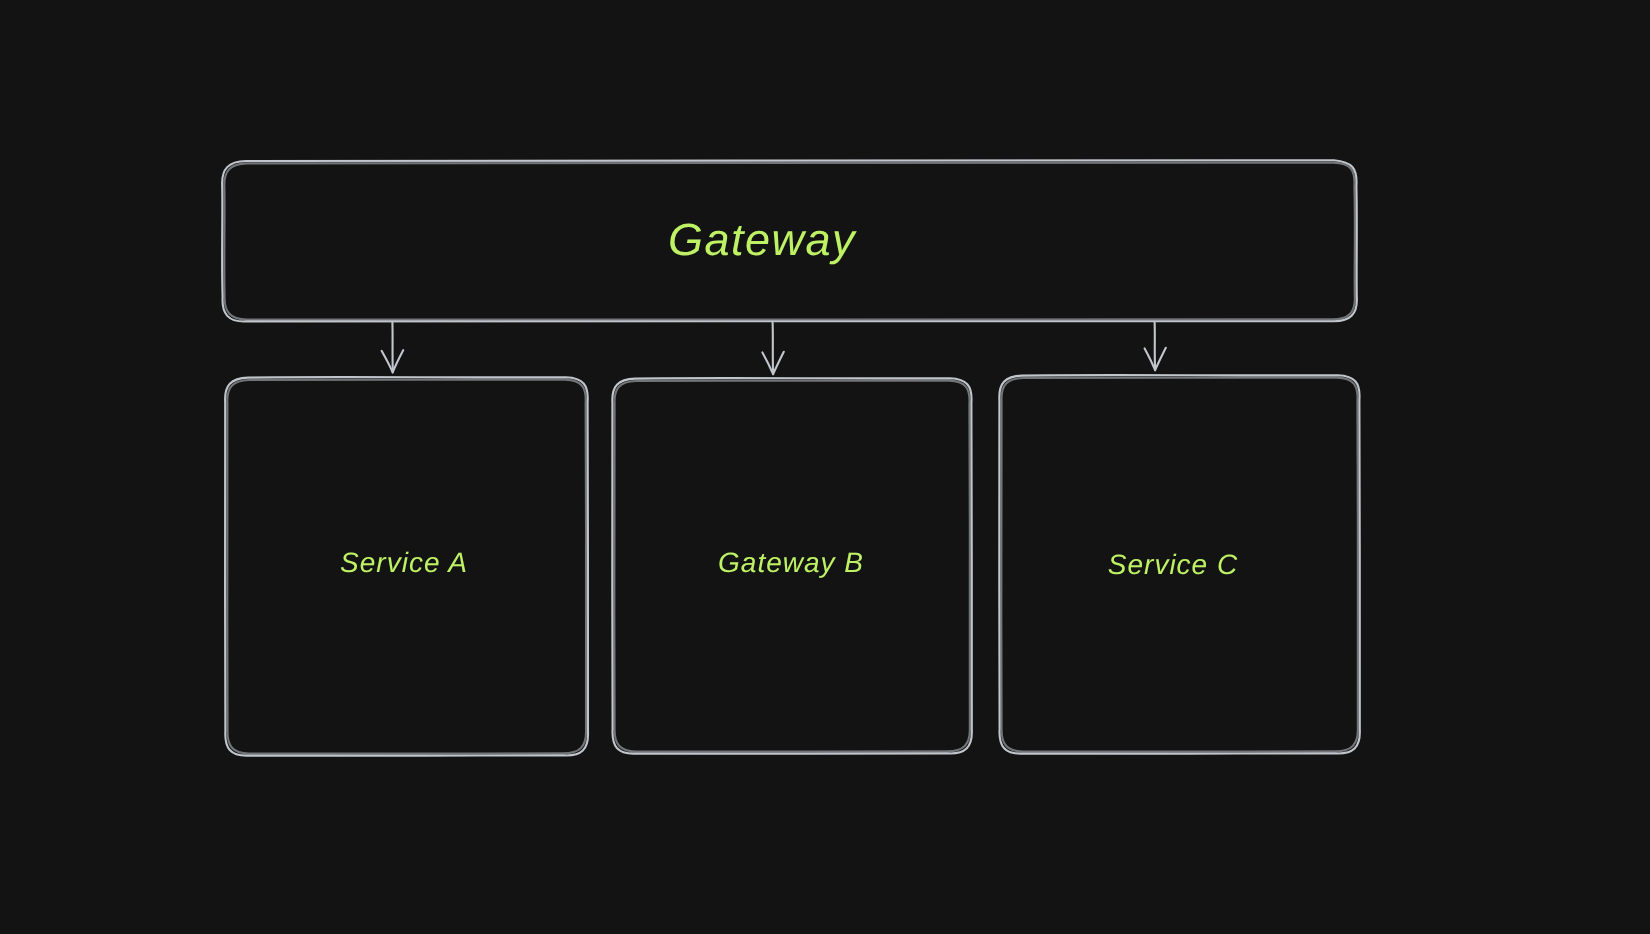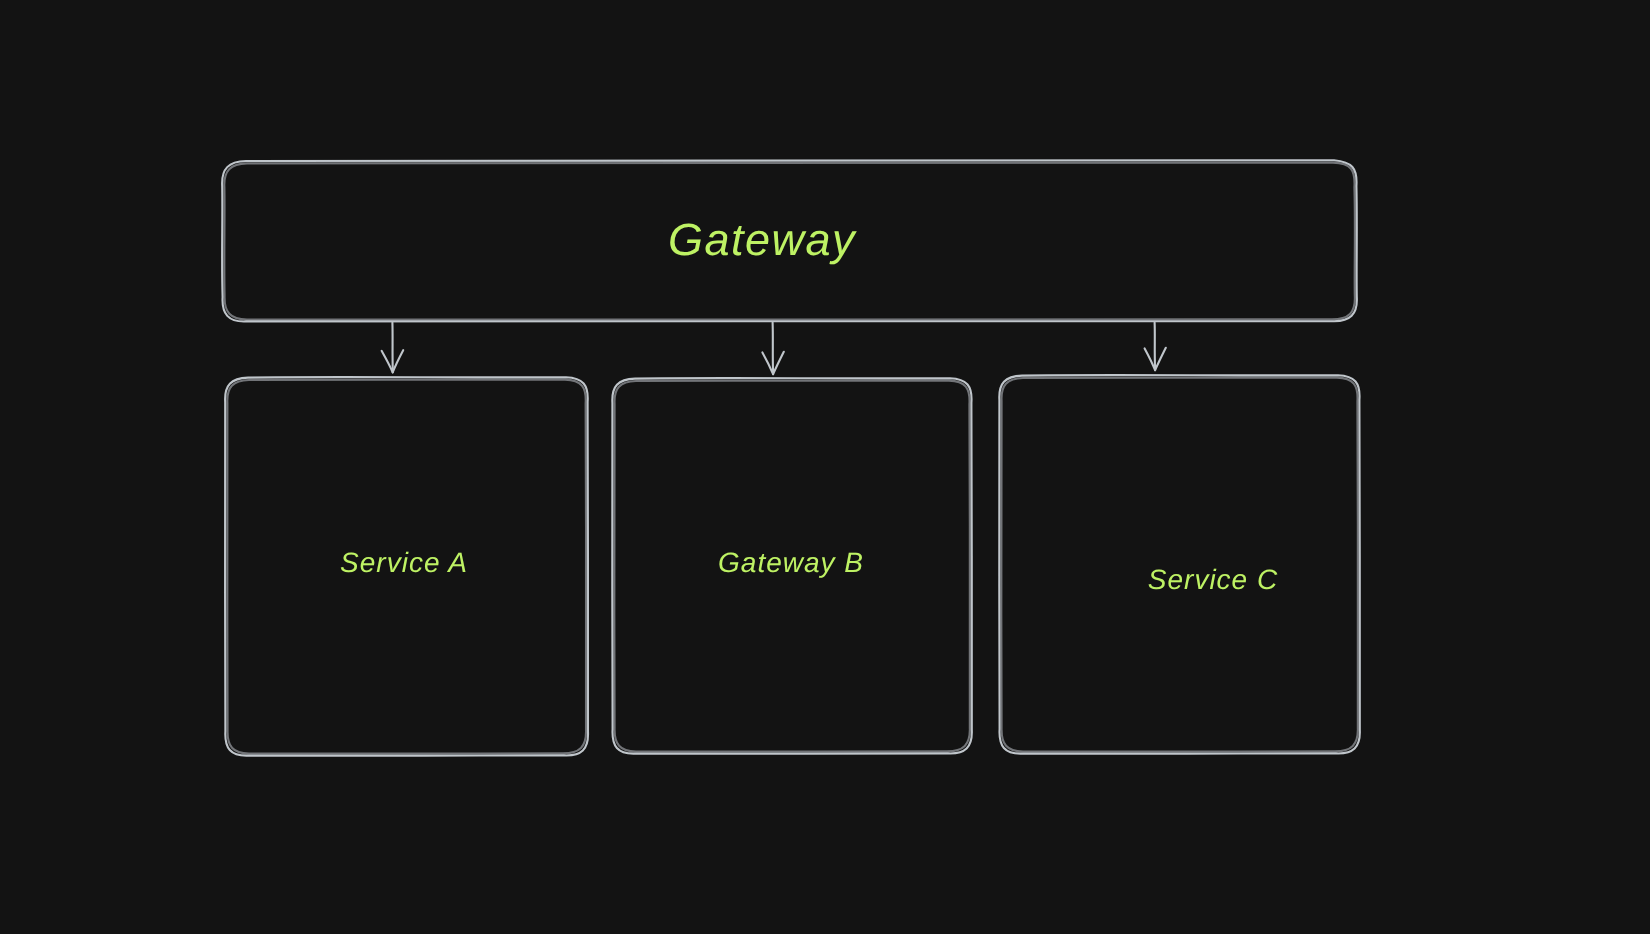--- a/index.html
+++ b/index.html
@@ -169,15 +169,15 @@
   <div class="node-box-hit" style="left:226px; top:377px; width:362px; height:378px;"></div>
   <div class="node-box-hit" style="left:613px; top:378px; width:359px; height:375px;"></div>
   <div class="node-box-hit" style="left:1000px; top:375px; width:360px; height:378px;"></div>
 
   <div class="node-label label-gateway" style="left:762px; top:240px;">Gateway</div>
 
   <div class="node-label label-service" style="left:404px; top:563px;">Service A</div>
 
   <div class="node-label label-service" style="left:791px; top:563px;">Gateway B</div>
 
-  <div class="node-label label-service" style="left:1173px; top:580px;margin-left:40px;">Service C</div>
+  <div class="node-label label-service" style="left:1173px; top:565px;">Service C</div>
 
 </div>
 
 </body></html>

